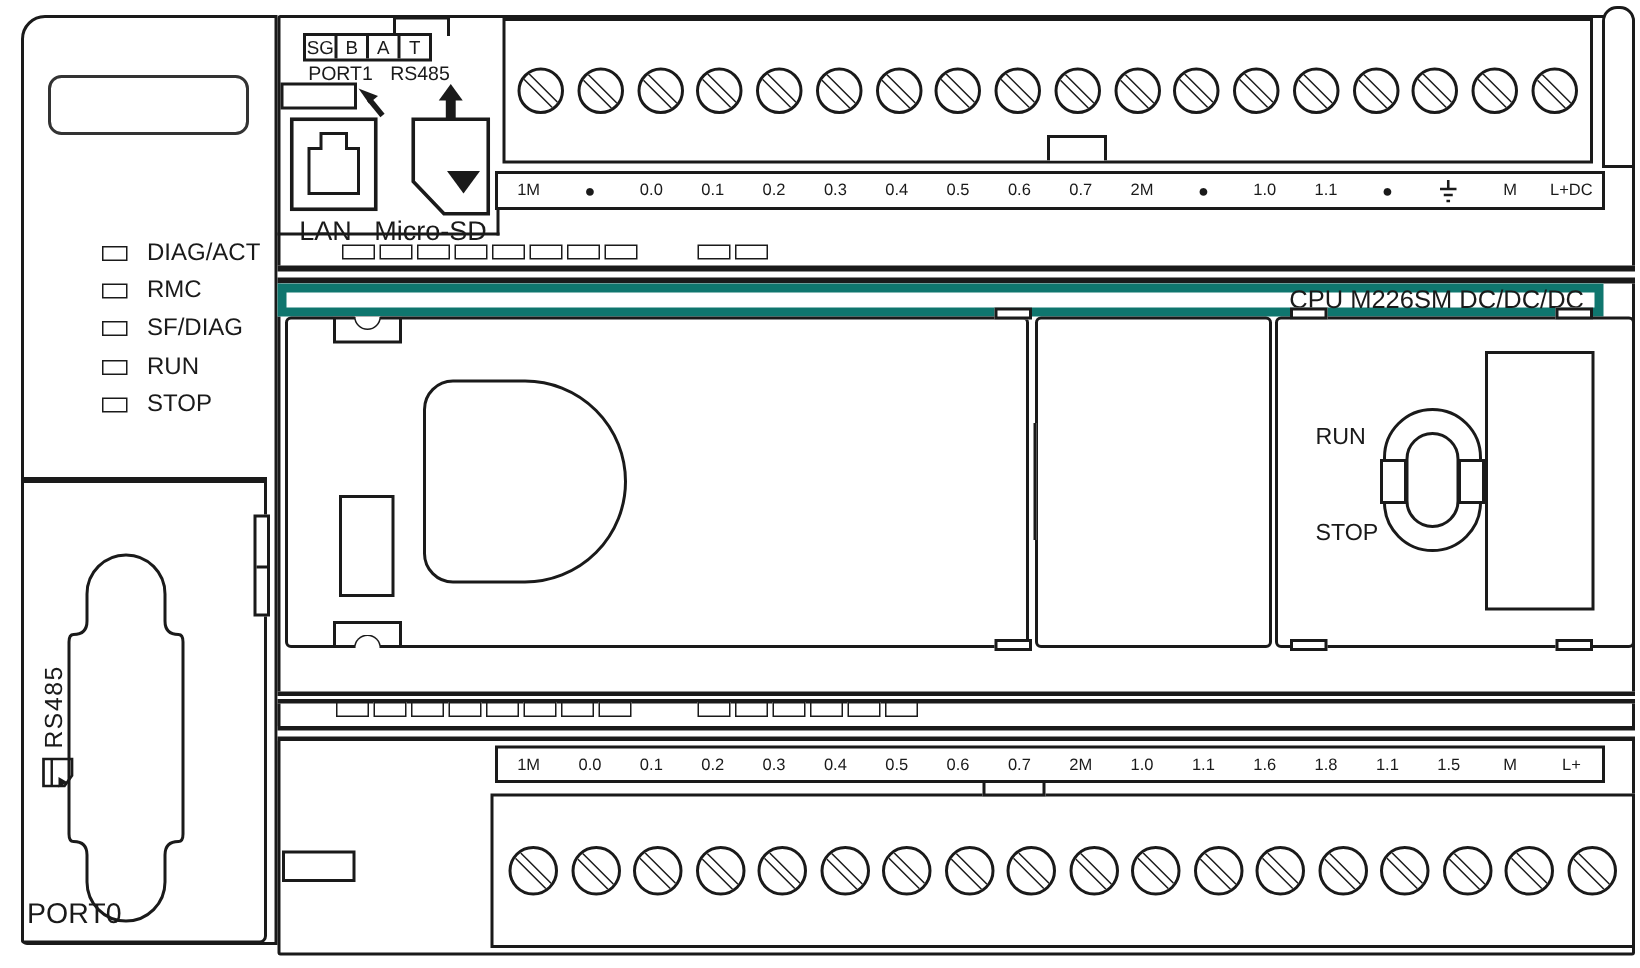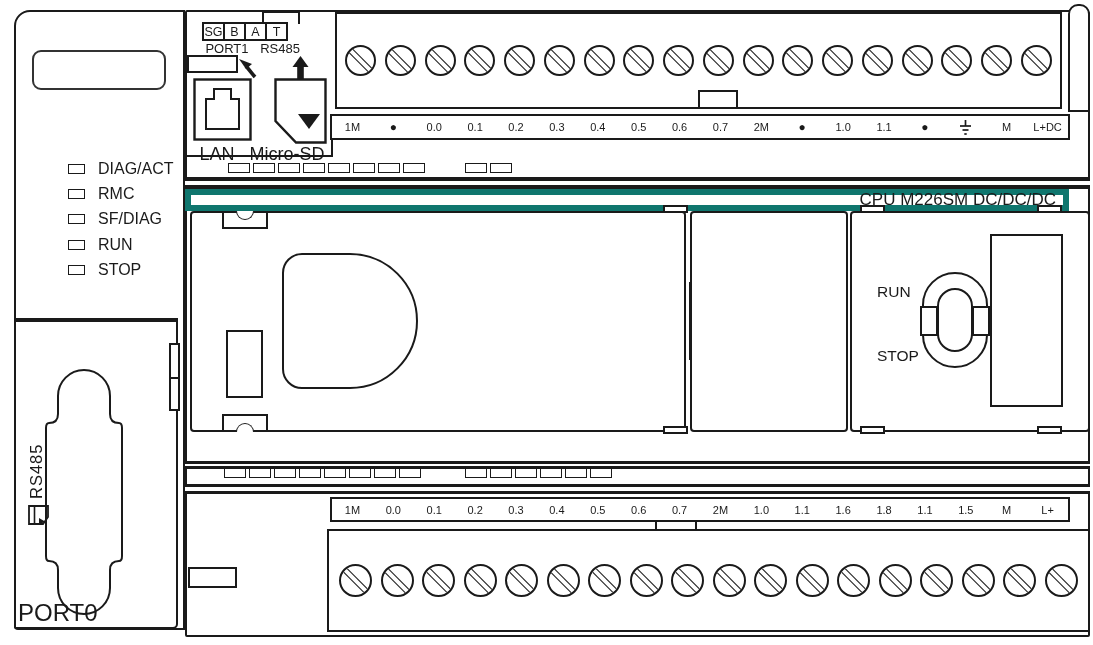--- a/index.html
+++ b/index.html
@@ -12,21 +12,21 @@
   .left-panel{left:14px;top:10px;width:171px;height:620px;border:2.5px solid #1a1a1a;border-radius:16px 0 0 4px;background:#fff;}
   .display{left:32px;top:50px;width:134px;height:40px;border:2px solid #333;border-radius:9px;}
   .led-row{position:absolute;left:52px;display:flex;align-items:center;gap:13px;height:13px;}
   .led-box{width:17px;height:10px;border:1.8px solid #1a1a1a;background:#fff;flex:none;}
   .led-label{font-size:16px;white-space:nowrap;}
 
   
   .port0-panel{left:14px;top:318px;width:164px;height:311px;border:2.5px solid #1a1a1a;border-radius:0 0 5px 2px;background:#fff;
                box-shadow:inset 0 7px 0 -5px #1a1a1a;}
   .vtext{position:absolute;left:27px;top:499px;transform-origin:left top;transform:rotate(-90deg);font-size:16.5px;letter-spacing:1px;}
-  .port0-label{left:18px;top:599px;font-size:24px;}
+  .port0-label{left:18px;top:599px;font-size:19px;}
   .port0-rail{left:169px;top:343px;width:11px;height:68px;border:2px solid #1a1a1a;background:#fff;}
   .port0-rail:after{content:"";position:absolute;left:0;right:0;top:50%;border-top:2px solid #1a1a1a;}
 
   
   .main-body{left:185px;top:10px;width:905px;height:627px;border:2.5px solid #1a1a1a;border-radius:2px 4px 2px 2px;background:#fff;}
 
   
   .zone-line-h{left:185px;top:155px;width:148px;height:2px;background:#1a1a1a;}
   .zone-line-v{left:331px;top:139px;width:2px;height:18px;background:#1a1a1a;}
   .bracket{left:262px;top:11px;width:38px;height:13px;border:2px solid #1a1a1a;border-bottom:none;}

